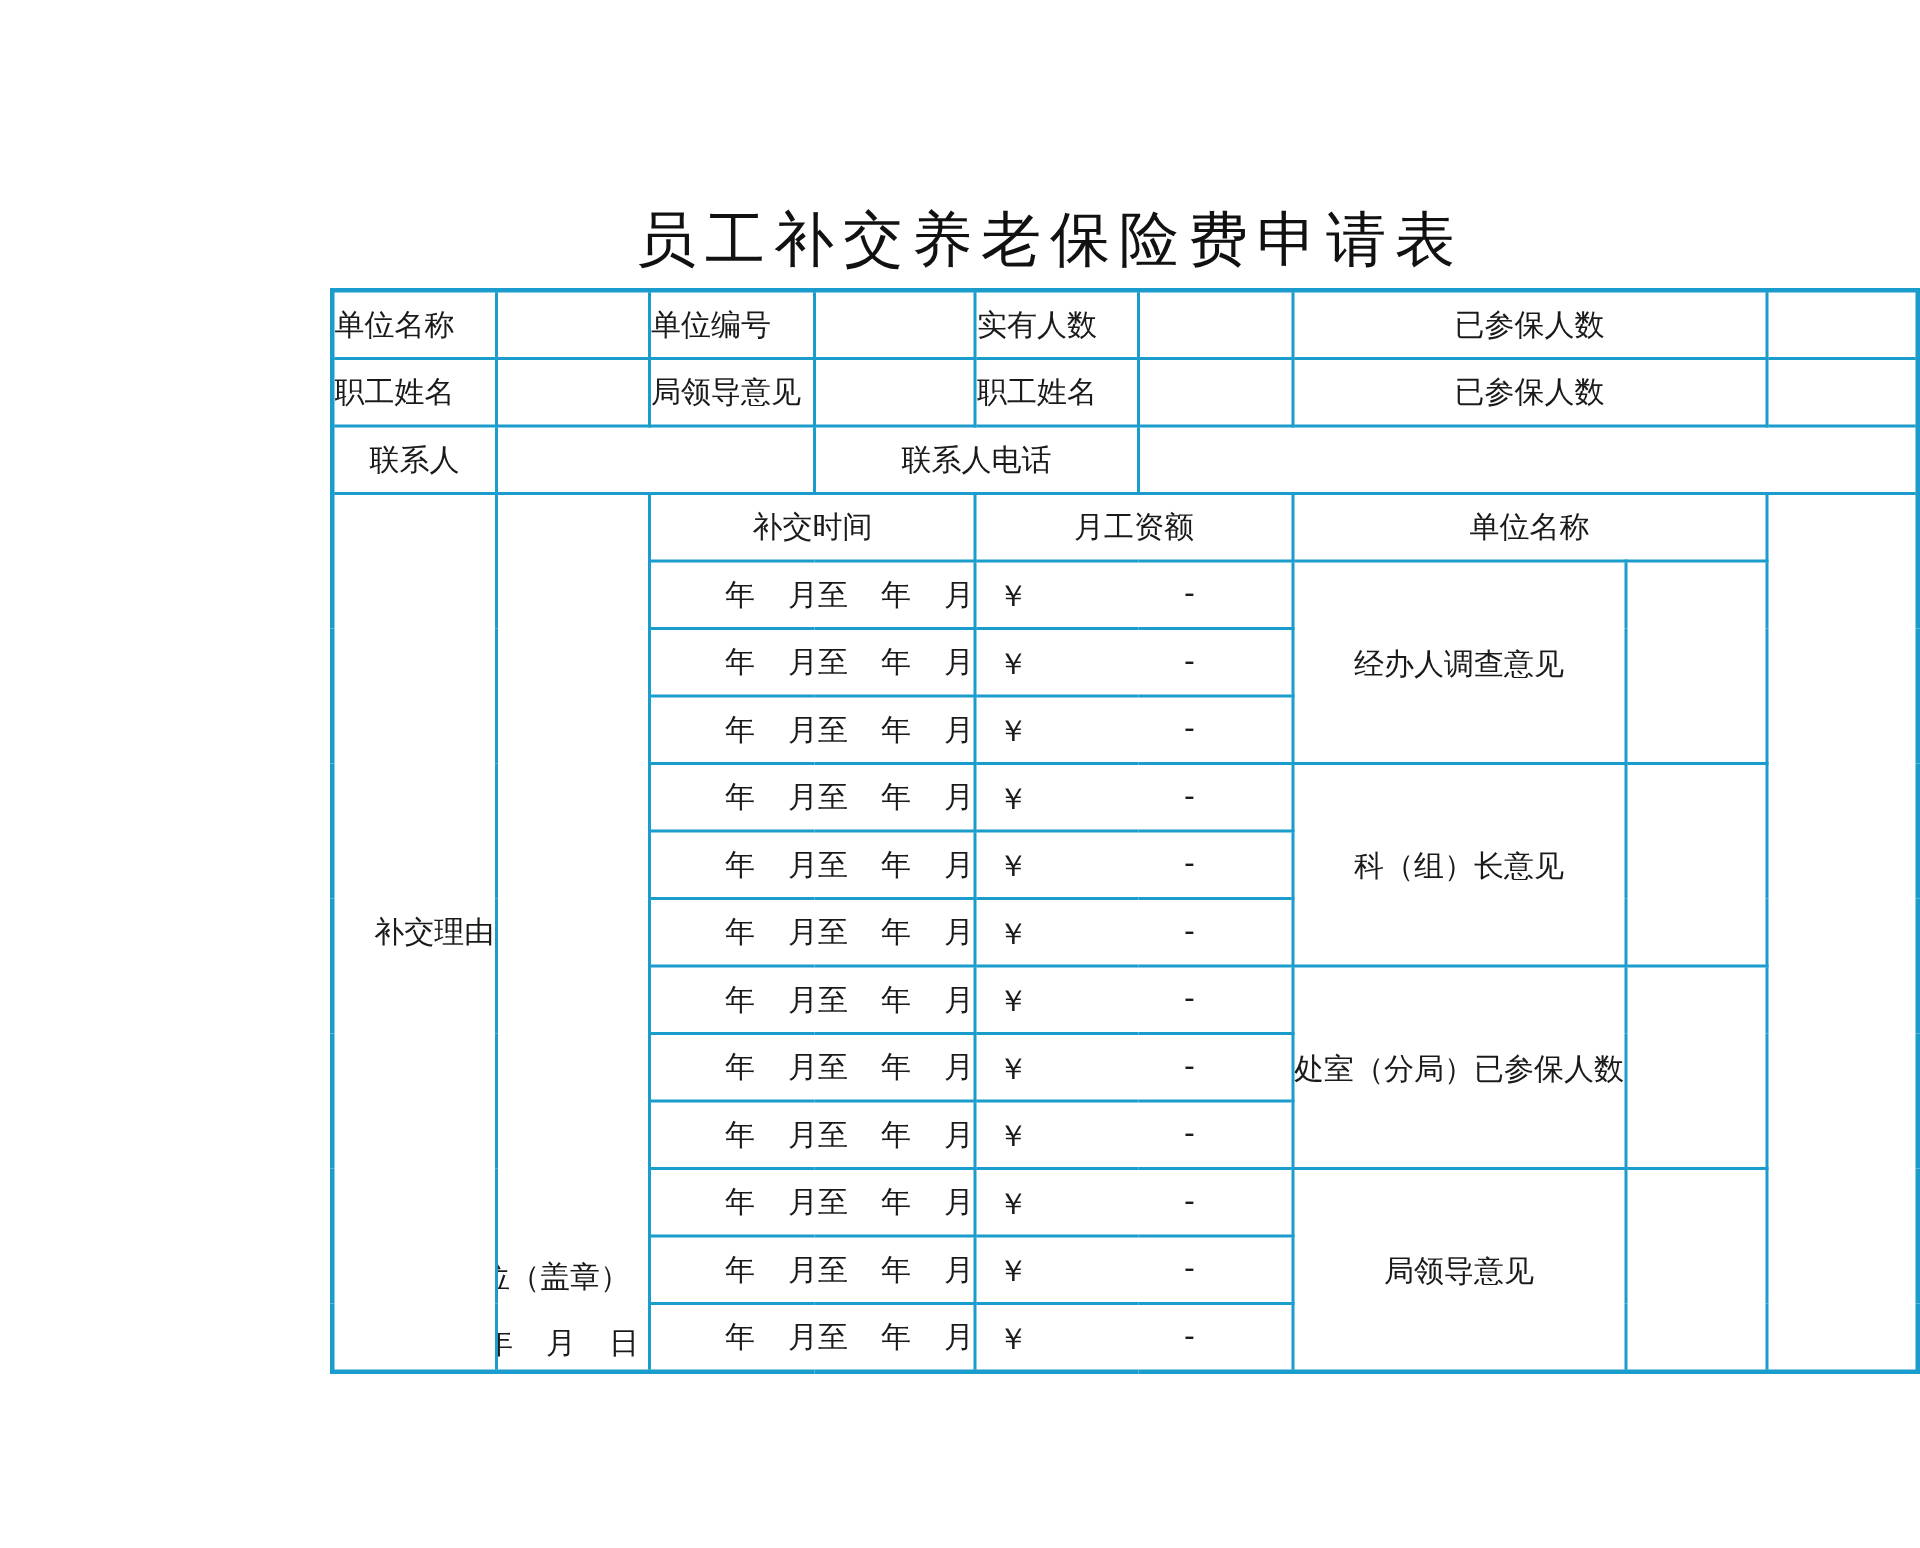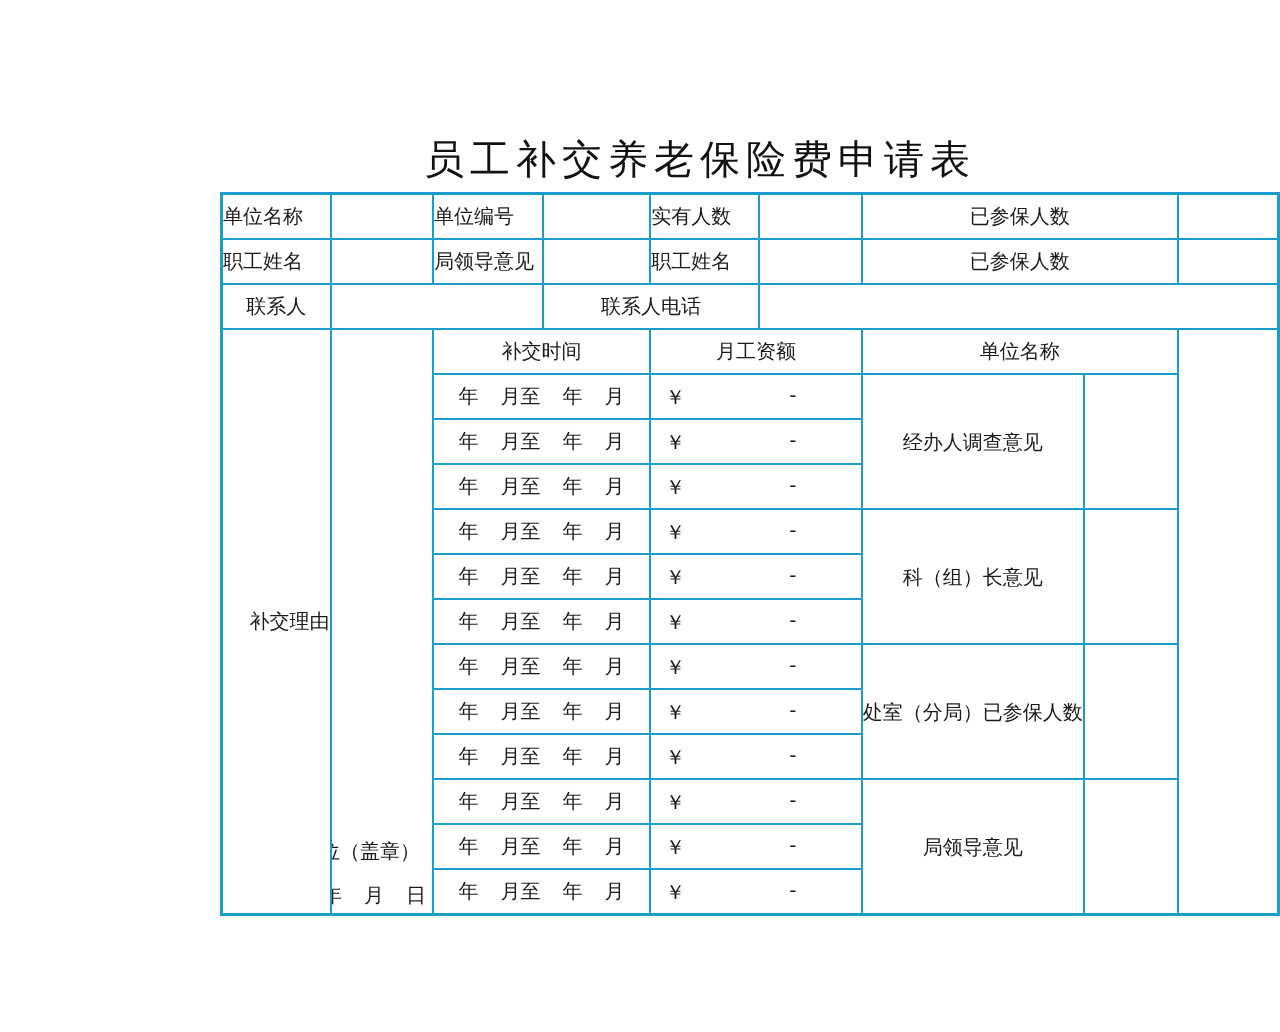--- a/index.html
+++ b/index.html
@@ -3,21 +3,21 @@
 <meta charset="utf-8">
 <style>
   html, body { margin:0; padding:0; background:#ffffff; }
   body { width:1280px; height:1032px; position:relative; font-family:"DejaVu Sans","Liberation Sans",sans-serif; color:#1a1a1a; }
   .title { position:absolute; left:0; width:1400px; top:132px; text-align:center; font-family:"DejaVu Serif","Liberation Serif",serif; font-size:40px; letter-spacing:6px; color:#111; }
   table.form { position:absolute; left:220px; top:192px; border-collapse:collapse; border:3px solid #1a9ccc; table-layout:fixed; }
   table.form td { border:2px solid #1a9ccc; padding:0; font-size:20px; height:43px; vertical-align:middle; overflow:hidden; white-space:nowrap; }
   td.lbl { text-align:center; }
   td.lbl-left { text-align:left; padding-left:12px; }
   td.val { }
-  td.period { text-align:center; padding-right:6px; letter-spacing:0;border-radius:17px; }
+  td.period { text-align:right; padding-right:6px; letter-spacing:0;border-radius:17px; }
   td.period span { display:inline-block; }
   td.wage { position:relative; }
   td.wage .yen { position:absolute; left:14px; top:9px; }
   td.wage .dash { position:absolute; left:138px; top:8px; }
   td.review { text-align:center; white-space:normal; line-height:26px; font-size:20px; padding:0 4px; }
   td.reason-cell { position:relative; vertical-align:top; }
   td.reason-cell .stamp { position:absolute; right:12px; top:508px; white-space:nowrap; }
   td.reason-cell .date { position:absolute; right:6px; top:552px; white-space:nowrap; }
   td.reason-label { text-align:right; padding-left:12px; }
   .sp { display:inline-block; width:22px; }

